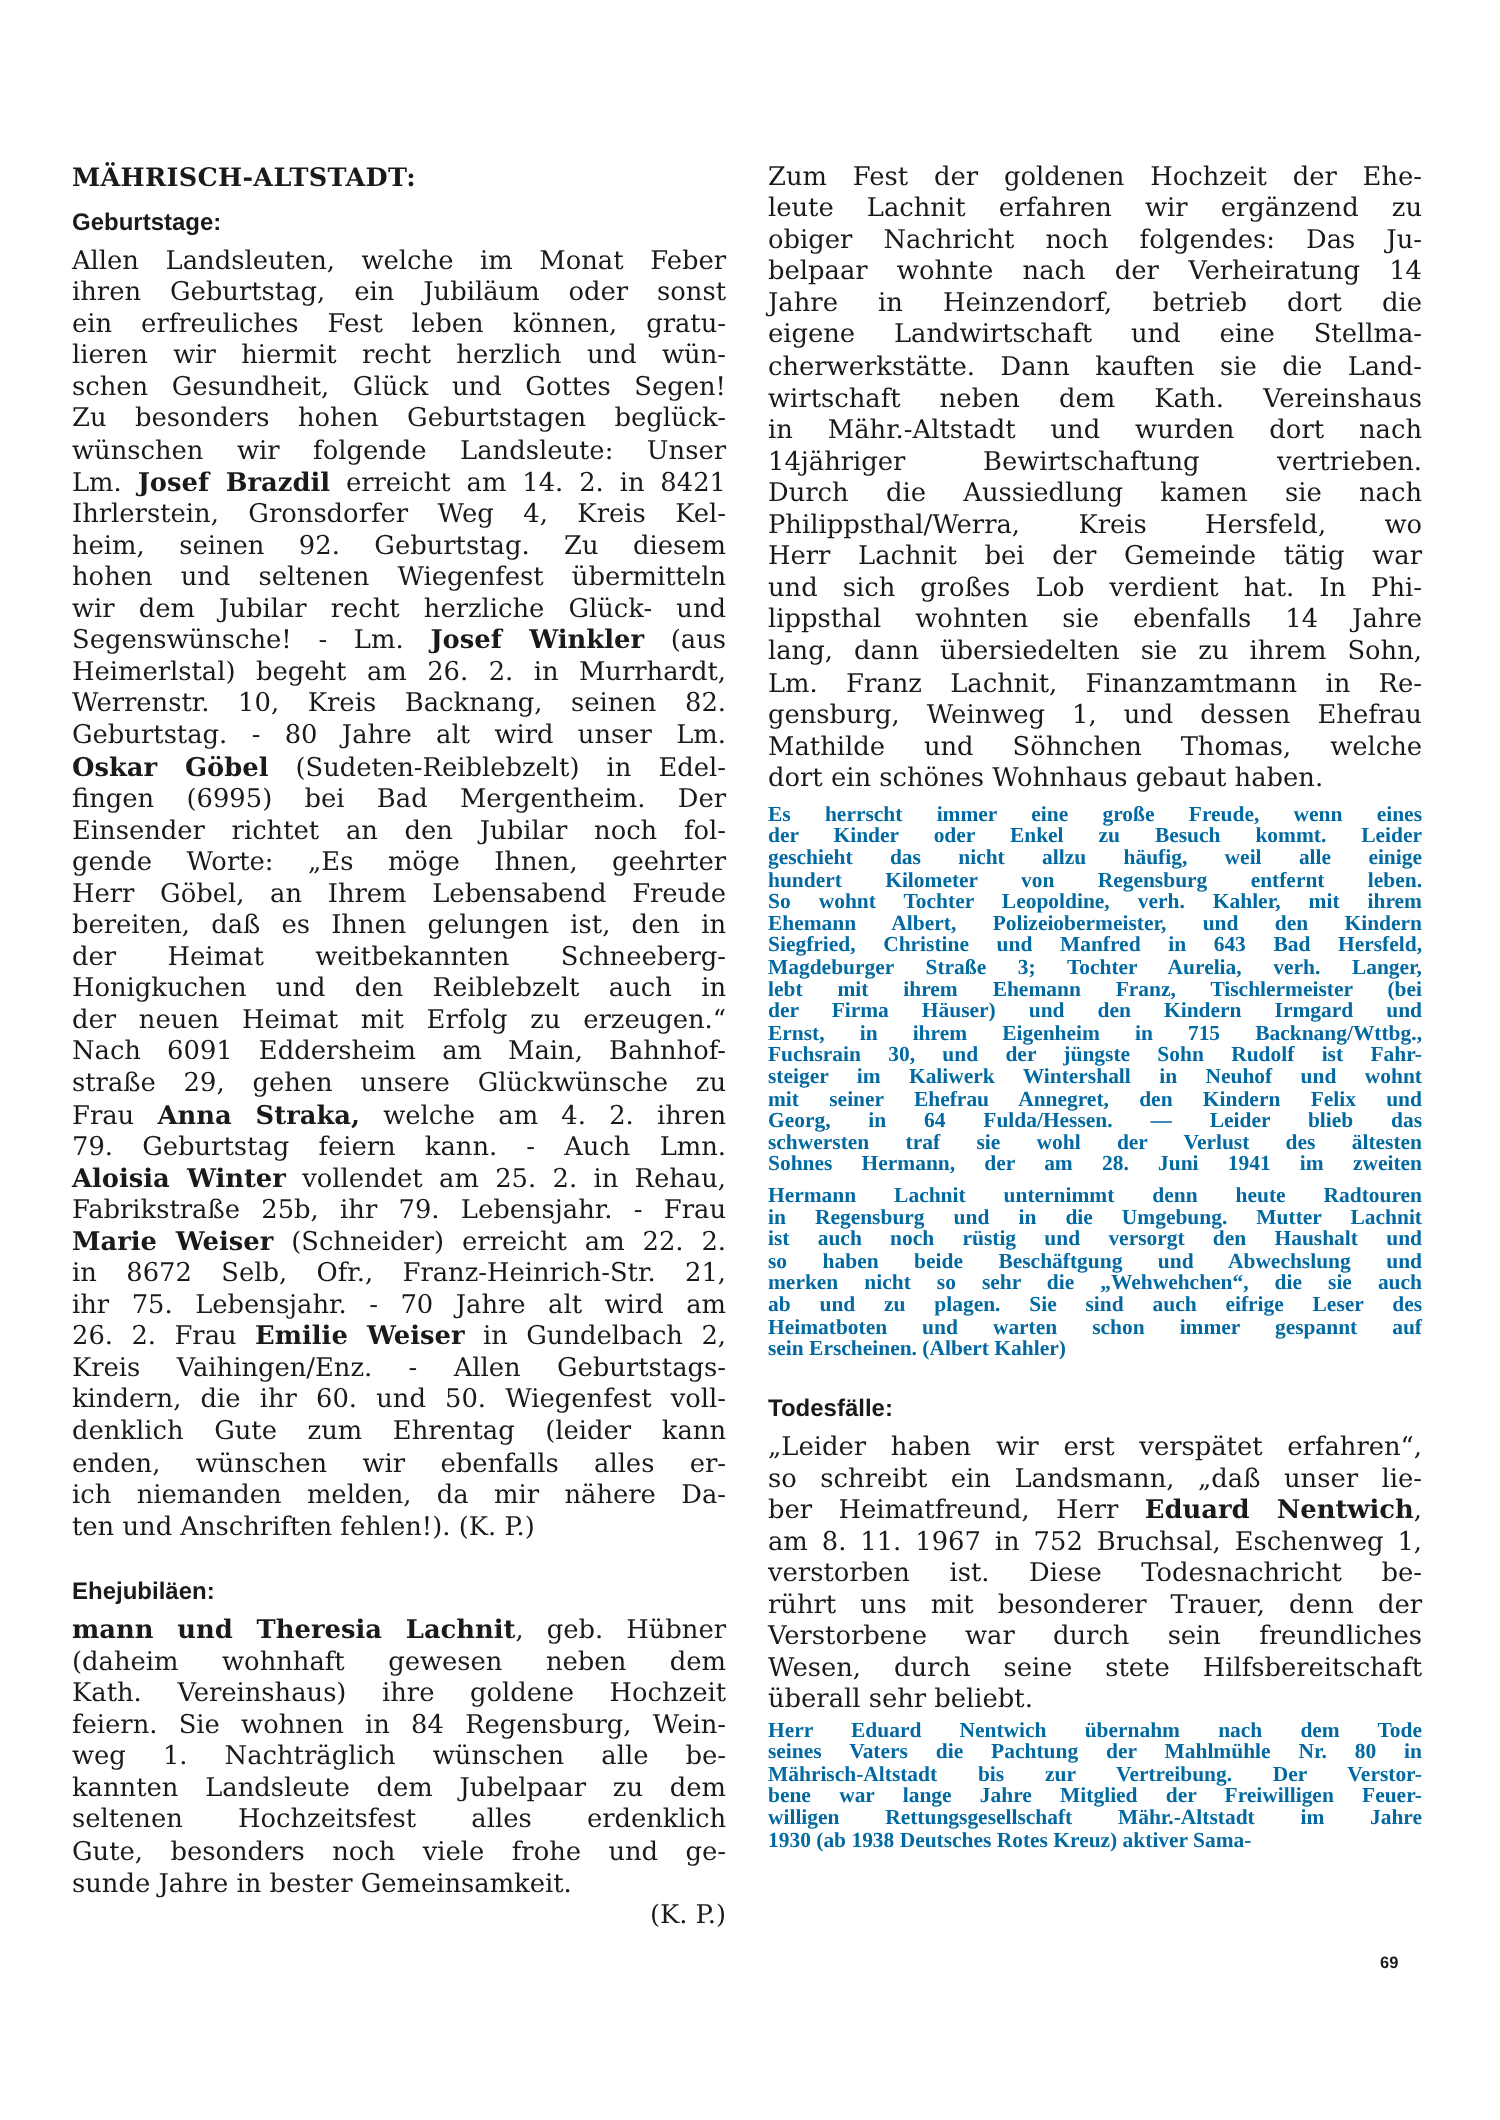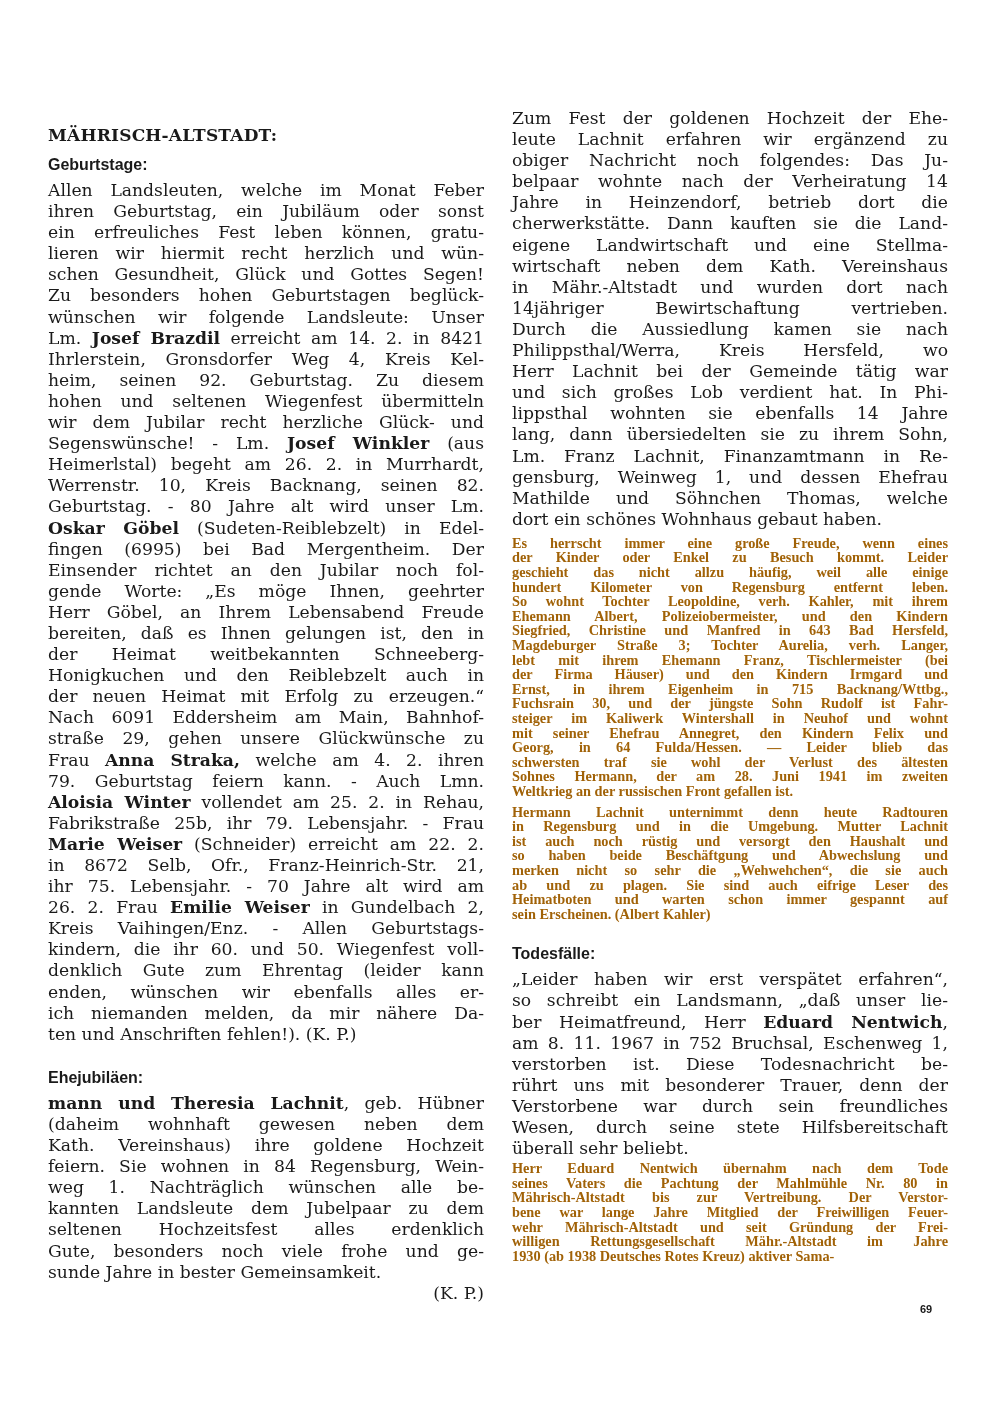--- a/index.html
+++ b/index.html
@@ -1,25 +1,25 @@
 <!DOCTYPE html>
 <html><head>
 <meta charset="utf-8">
 <style>
   html, body { margin: 0; padding: 0; background: #ffffff; }
   body { width: 1000px; height: 1413px; position: relative; overflow: hidden; color: #1a1a1a; }
   .col { position: absolute; }
   .col-left { left: 48px; top: 108px; width: 436px; }
   .col-right { left: 512px; top: 108px; width: 436px; }
-  .h1 { font-family: "DejaVu Serif", serif; font-weight: bold; font-size: 17px; letter-spacing: 0.2px; margin: 16px 0 8px 0; line-height: 22px; }
+  .h1 { font-family: "DejaVu Serif", serif; font-weight: bold; font-size: 17px; letter-spacing: 0.2px; margin: 0 0 8px 0; line-height: 22px; }
   .h2 { font-family: Liberation Sans, sans-serif; font-weight: bold; font-size: 16px; margin: 0 0 4px 0; line-height: 22px; }
   .body { font-family: "DejaVu Serif", serif; font-size: 17.2px; line-height: 21.1px; }
   .body .ln { display: block; white-space: nowrap; text-align: justify; text-align-last: justify; height: 21.1px; }
   .body .ln.last { text-align-last: left; }
-  .small { font-family: "Liberation Serif", serif; font-size: 14.3px; line-height: 14.6px; font-weight: bold; color: #a16207; }
+  .small { font-family: "Liberation Serif", serif; font-size: 14.3px; line-height: 14.6px; font-weight: bold; color: #0369a1; }
   .small .ln { display: block; white-space: nowrap; text-align: justify; text-align-last: justify; height: 14.6px; }
   .small .ln.last { text-align-last: left; }
   b { font-weight: bold; }
   .sig-right { display: block; text-align: right; }
   .gap-l { height: 22px; }
   .gap-s { height: 6px; }
   .pageno { position: absolute; left: 920px; top: 1303px; font-family: "Liberation Sans", sans-serif; font-weight: bold; font-size: 11px; }
 </style>
 </head>
 <body>
@@ -88,22 +88,22 @@
     </div>
 </div>
 
 <div class="col col-right">
   <div class="body">
       <span class="ln"><span>Zum Fest der goldenen Hochzeit der Ehe-</span></span>
       <span class="ln"><span>leute Lachnit erfahren wir ergänzend zu</span></span>
       <span class="ln"><span>obiger Nachricht noch folgendes: Das Ju-</span></span>
       <span class="ln"><span>belpaar wohnte nach der Verheiratung 14</span></span>
       <span class="ln"><span>Jahre in Heinzendorf, betrieb dort die</span></span>
+      <span class="ln"><span>eigene Landwirtschaft und eine Stellma-</span></span>
       <span class="ln"><span>cherwerkstätte. Dann kauften sie die Land-</span></span>
-      <span class="ln"><span>eigene Landwirtschaft und eine Stellma-</span></span>
       <span class="ln"><span>wirtschaft neben dem Kath. Vereinshaus</span></span>
       <span class="ln"><span>in Mähr.-Altstadt und wurden dort nach</span></span>
       <span class="ln"><span>14jähriger Bewirtschaftung vertrieben.</span></span>
       <span class="ln"><span>Durch die Aussiedlung kamen sie nach</span></span>
       <span class="ln"><span>Philippsthal/Werra, Kreis Hersfeld, wo</span></span>
       <span class="ln"><span>Herr Lachnit bei der Gemeinde tätig war</span></span>
       <span class="ln"><span>und sich großes Lob verdient hat. In Phi-</span></span>
       <span class="ln"><span>lippsthal wohnten sie ebenfalls 14 Jahre</span></span>
       <span class="ln"><span>lang, dann übersiedelten sie zu ihrem Sohn,</span></span>
       <span class="ln"><span>Lm. Franz Lachnit, Finanzamtmann in Re-</span></span>
@@ -123,21 +123,20 @@
       <span class="ln">Magdeburger Straße 3; Tochter Aurelia, verh. Langer,</span>
       <span class="ln">lebt mit ihrem Ehemann Franz, Tischlermeister (bei</span>
       <span class="ln">der Firma Häuser) und den Kindern Irmgard und</span>
       <span class="ln">Ernst, in ihrem Eigenheim in 715 Backnang/Wttbg.,</span>
       <span class="ln">Fuchsrain 30, und der jüngste Sohn Rudolf ist Fahr-</span>
       <span class="ln">steiger im Kaliwerk Wintershall in Neuhof und wohnt</span>
       <span class="ln">mit seiner Ehefrau Annegret, den Kindern Felix und</span>
       <span class="ln">Georg, in 64 Fulda/Hessen. — Leider blieb das</span>
       <span class="ln">schwersten traf sie wohl der Verlust des ältesten</span>
       <span class="ln">Sohnes Hermann, der am 28. Juni 1941 im zweiten</span>
-      <span class="ln last">Weltkrieg an der russischen Front gefallen ist.</span>
     </div>
   <div class="gap-s"></div>
   <div class="small">
       <span class="ln">Hermann Lachnit unternimmt denn heute Radtouren</span>
       <span class="ln">in Regensburg und in die Umgebung. Mutter Lachnit</span>
       <span class="ln">ist auch noch rüstig und versorgt den Haushalt und</span>
       <span class="ln">so haben beide Beschäftgung und Abwechslung und</span>
       <span class="ln">merken nicht so sehr die „Wehwehchen“, die sie auch</span>
       <span class="ln">ab und zu plagen. Sie sind auch eifrige Leser des</span>
       <span class="ln">Heimatboten und warten schon immer gespannt auf</span>
@@ -155,19 +154,18 @@
       <span class="ln"><span>Verstorbene war durch sein freundliches</span></span>
       <span class="ln"><span>Wesen, durch seine stete Hilfsbereitschaft</span></span>
       <span class="ln last"><span>überall sehr beliebt.</span></span>
     </div>
   <div class="gap-s" style="height:2px"></div>
   <div class="small">
       <span class="ln">Herr Eduard Nentwich übernahm nach dem Tode</span>
       <span class="ln">seines Vaters die Pachtung der Mahlmühle Nr. 80 in</span>
       <span class="ln">Mährisch-Altstadt bis zur Vertreibung. Der Verstor-</span>
       <span class="ln">bene war lange Jahre Mitglied der Freiwilligen Feuer-</span>
-      <span class="ln">wehr Mährisch-Altstadt und seit Gründung der Frei-</span>
       <span class="ln">willigen Rettungsgesellschaft Mähr.-Altstadt im Jahre</span>
       <span class="ln last">1930 (ab 1938 Deutsches Rotes Kreuz) aktiver Sama-</span>
     </div>
 </div>
 
 <div class="pageno">69</div>
 
 </body></html>

